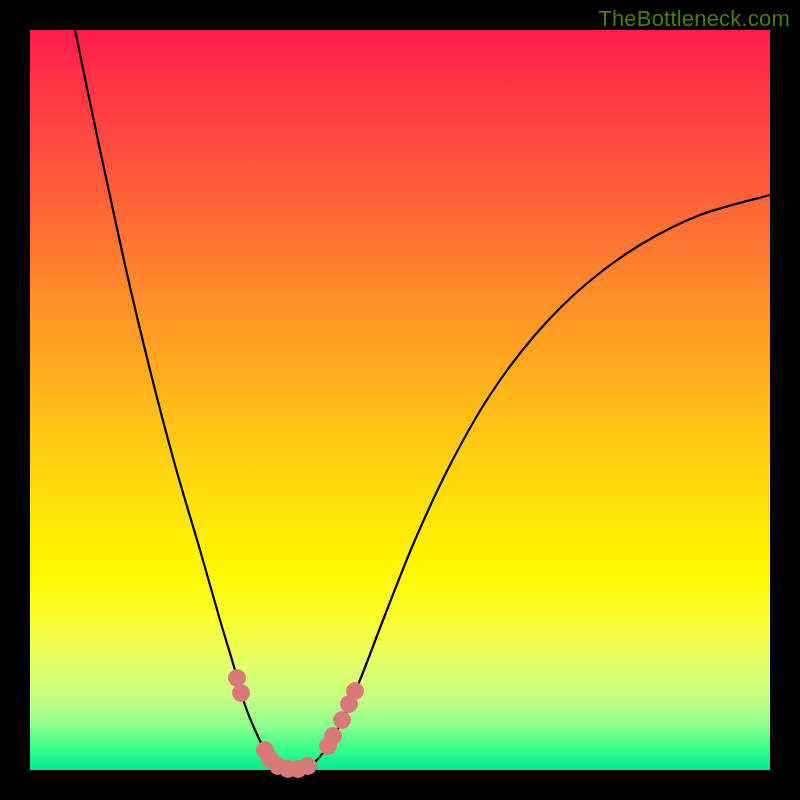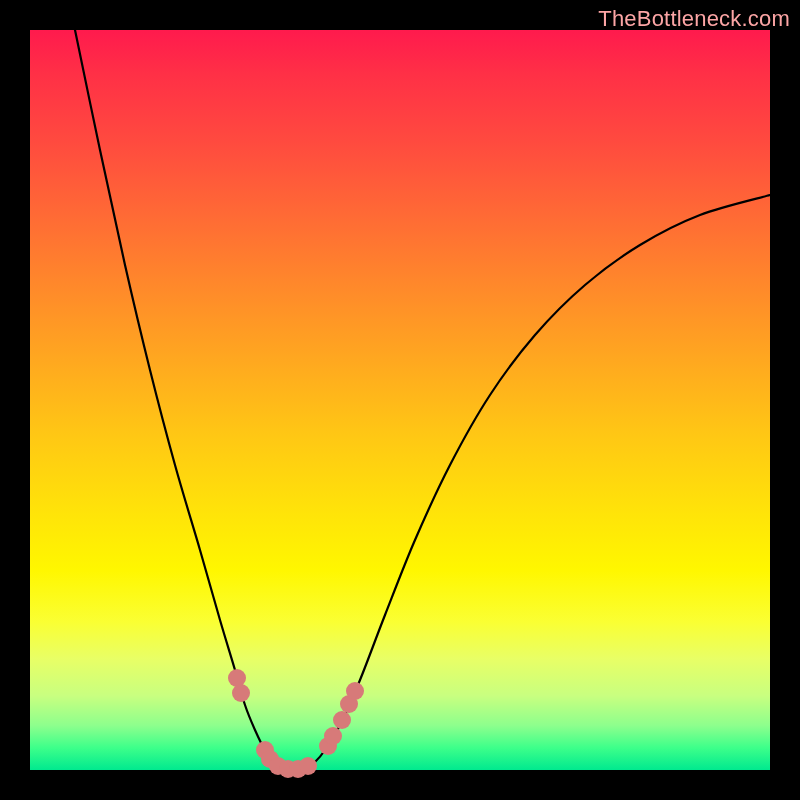--- a/index.html
+++ b/index.html
@@ -39,21 +39,21 @@
       #e8ff66 85%,
       #c8ff80 90%,
       #8dff8d 94%,
       #3dff8a 97%,
       #00e98f 100%);
   }
   .watermark {
     position: absolute;
     top: 6px;
     right: 10px;
-    color: #fca5a5;
+    color: #4d7c0f;
     font-size: 22px;
     font-weight: 500;
     letter-spacing: 0.2px;
     margin-left: 20px;
   }
   svg.curve {
     position: absolute;
     left: 0;
     top: 0;
     width: 740px;

